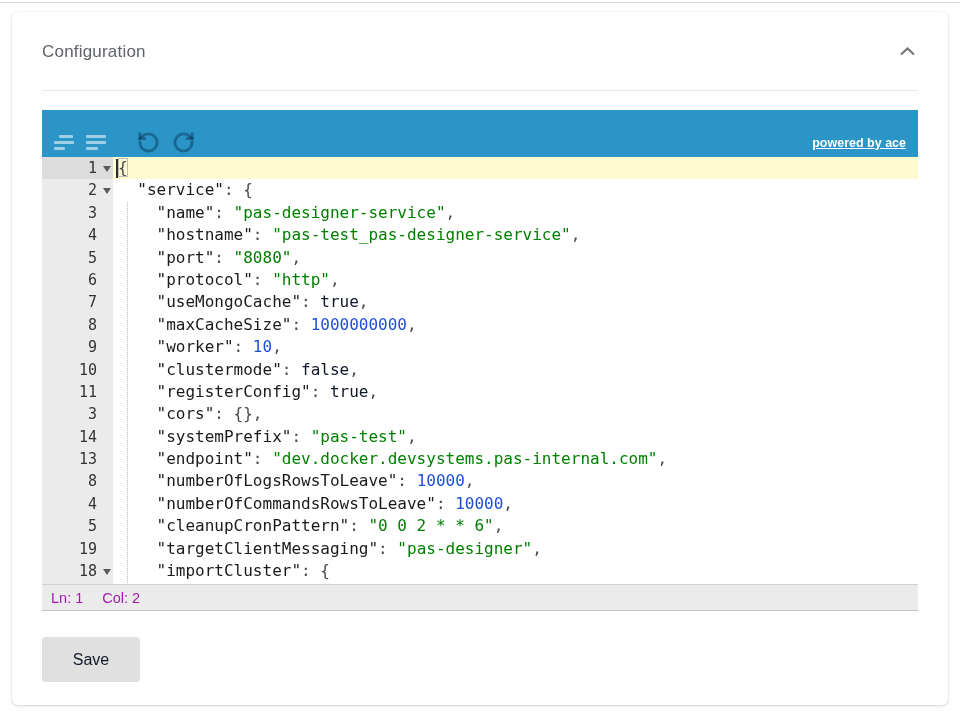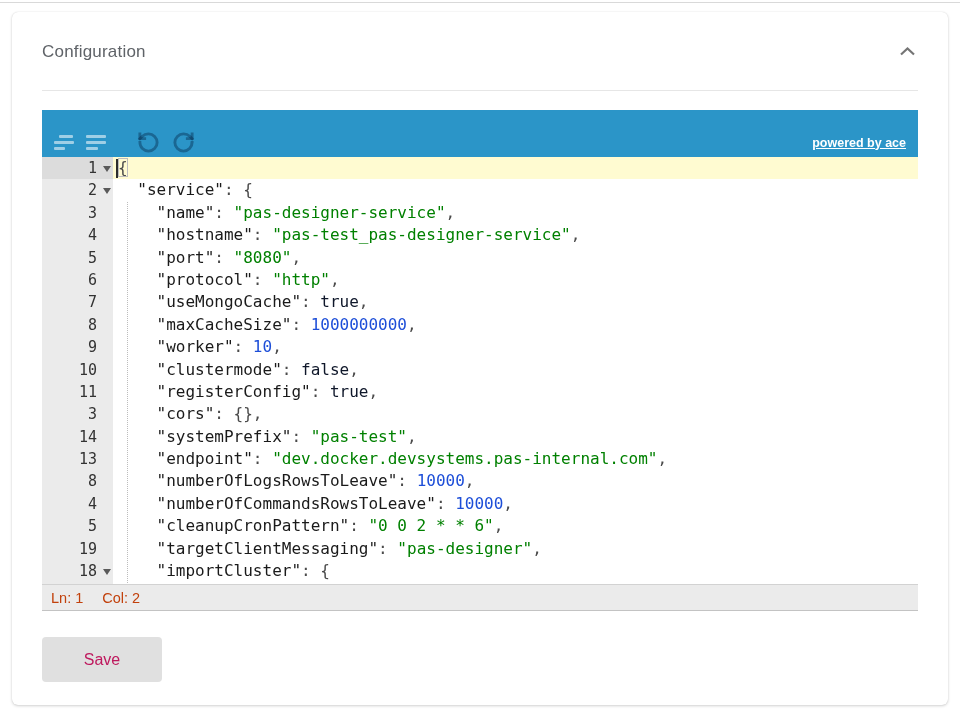--- a/index.html
+++ b/index.html
@@ -85,28 +85,28 @@
   .indent-guide {
     position:absolute; left:14px; top:45px; height:381px;
     border-left:1px dotted #bcbcbc; pointer-events:none;
   }
 
   
   .ace-status {
     height:27px; background:#ebebeb;
     border-top:1px solid #d2d2d2; border-bottom:1px solid #c3c3c3;
     display:flex; align-items:center; gap:19px;
-    padding-left:9px; color:#c2410c; font-size:14.5px;
+    padding-left:9px; color:#a21caf; font-size:14.5px;
   }
 
   
   .save-btn {
-    margin-top:26px; width:120px; height:45px;
+    margin-top:26px; width:98px; height:45px;
     background:#e0e0e0; border:none; border-radius:4px;
-    color:#be185d; font-size:16px; font-family:"Liberation Sans", sans-serif;
+    color:#0f172a; font-size:16px; font-family:"Liberation Sans", sans-serif;
   }
 </style>
 </head>
 <body>
 
 <div class="top-rule"></div>
 
 <div class="card">
 
   <div class="panel-header">

